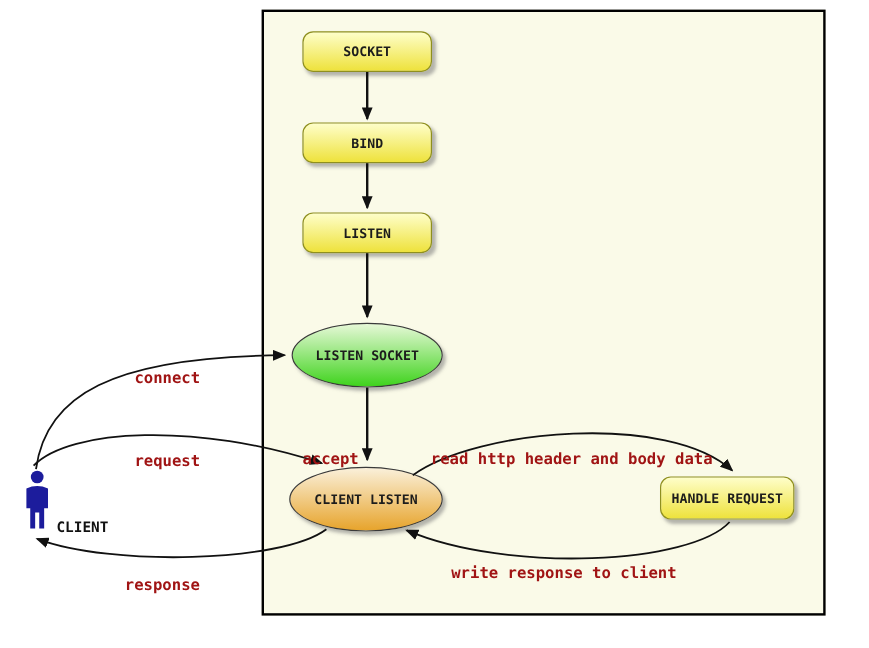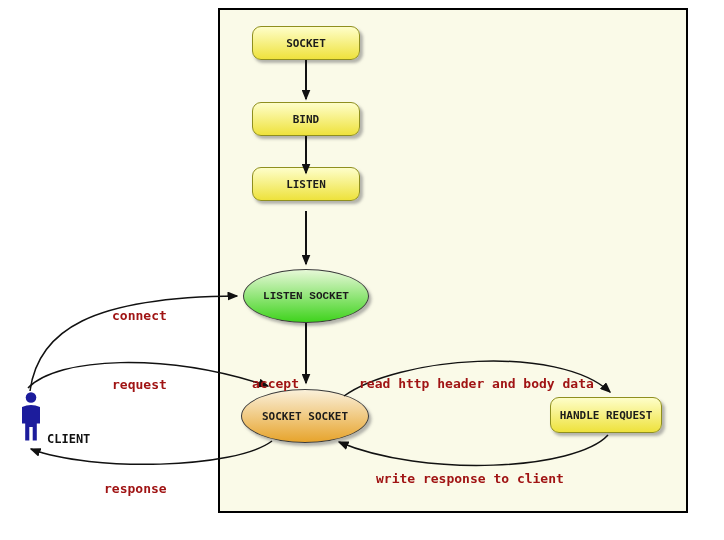--- a/index.html
+++ b/index.html
@@ -21,25 +21,25 @@
     font-size:11px;font-weight:bold;color:#1c1c1c;white-space:nowrap;
     box-shadow:2.5px 3px 3px rgba(120,120,120,0.55);
   }
   .ybox{
     width:108px;height:34px;border-radius:9px;border:1.5px solid #8f8f1f;
     background:linear-gradient(#fefec9,#eee23c);
   }
   .ell{
     border-radius:50%;border:1.6px solid #3a3a3a;
   }
-  .ell-green{left:243px;top:269px;width:126px;height:54px;background:linear-gradient(#e6f8d7,#3fd31d);font-family:Liberation Mono, monospace;}
+  .ell-green{left:243px;top:269px;width:126px;height:54px;background:linear-gradient(#e6f8d7,#3fd31d);}
   .ell-orange{left:241px;top:389px;width:128px;height:54px;background:linear-gradient(#faf0da,#e7a42c);}
   .node-socket{left:252px;top:26px;}
   .node-bind{left:252px;top:102px;}
-  .node-listen{left:252px;top:167px;}
+  .node-listen{left:252px;top:177px;}
   .node-handle{left:550px;top:397px;width:112px;height:36px;}
   .elabel{
     position:absolute;font-size:13px;font-weight:bold;color:#a01414;white-space:nowrap;margin-top:31px;
   }
   .lbl-connect{left:112px;top:277px;}
   .lbl-request{left:112px;top:346px;}
   .lbl-response{left:104px;top:450px;}
   .lbl-accept{left:252px;top:345px;}
   .lbl-read{left:359px;top:345px;}
   .lbl-write{left:376px;top:440px;}
@@ -62,21 +62,21 @@
   <div class="node ybox node-bind">
     <span>BIND</span>
   </div>
   <div class="node ybox node-listen">
     <span>LISTEN</span>
   </div>
   <div class="node ell ell-green">
     <span>LISTEN SOCKET</span>
   </div>
   <div class="node ell ell-orange">
-    <span>SOCKET SOCKET</span>
+    <span>CLIENT LISTEN</span>
   </div>
   <div class="node ybox node-handle">
     <span>HANDLE REQUEST</span>
   </div>
 
   <svg class="arrows" width="724" height="540" viewBox="0 0 724 540">
     <defs>
       <marker id="ah" markerUnits="userSpaceOnUse" markerWidth="11" markerHeight="9" refX="9.5" refY="4.5" orient="auto">
         <path d="M0,0 L11,4.5 L0,9 Z" fill="#111"></path>
       </marker>

